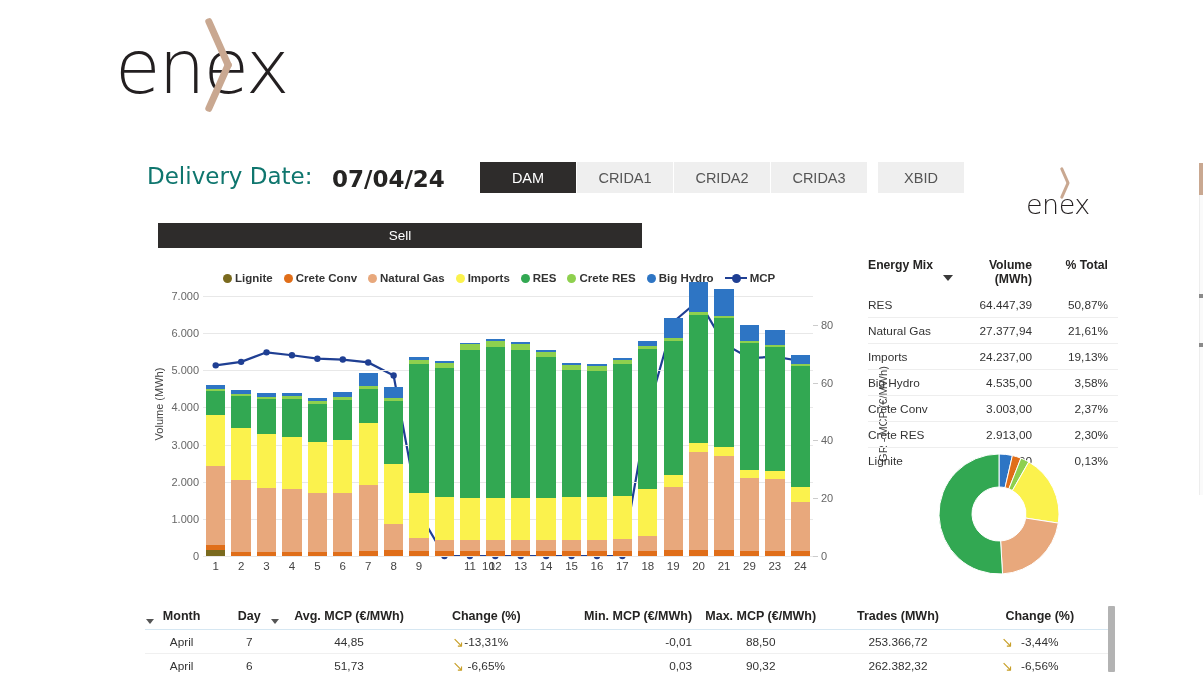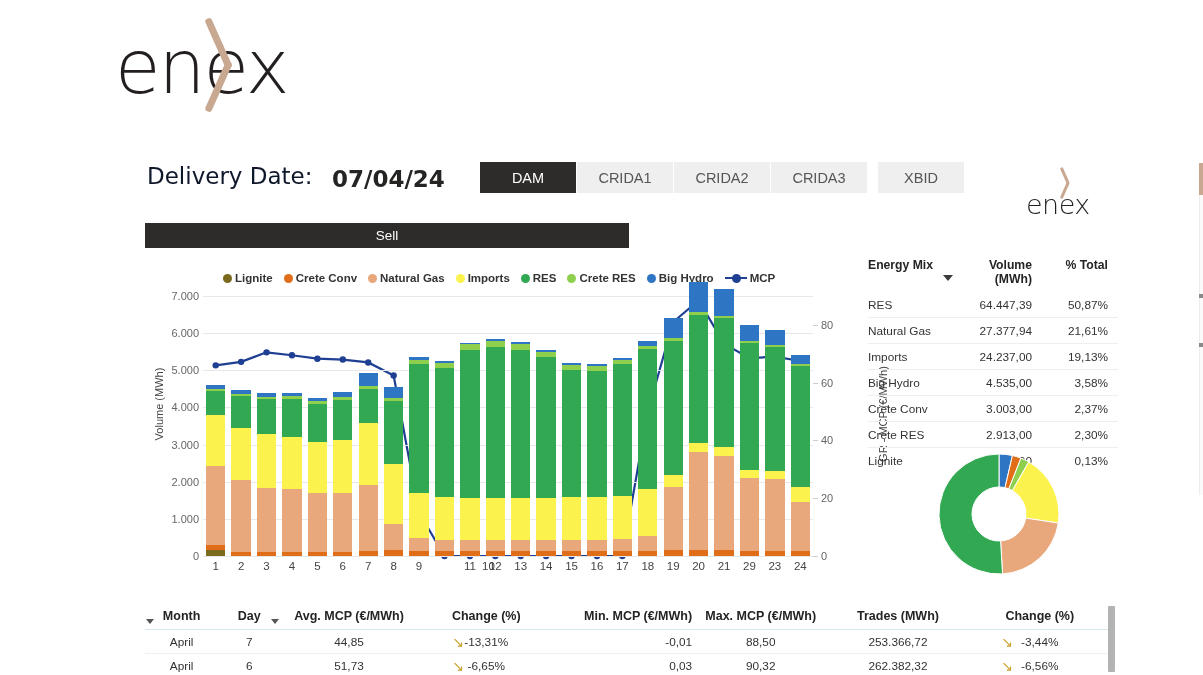--- a/index.html
+++ b/index.html
@@ -36,21 +36,21 @@
   #header-logo .logo-chev-tan { left:39px; top:0; width:22px; height:34px; }
   #header-logo .logo-chev-tan::before, #header-logo .logo-chev-tan::after {
     left:2px; width:3px; height:18px;
   }
   #header-logo .logo-chev-tan::before { top:0; }
   #header-logo .logo-chev-tan::after { top:16px; }
 
   
   #delivery-date-label {
     position:absolute; left:147px; top:163px;
-    font-size:23px; font-weight:400; color:#0f172a;
+    font-size:23px; font-weight:400; color:#0f766e;
     font-family:"DejaVu Sans", sans-serif;
   }
   #delivery-date-value {
     position:absolute; left:332px; top:166px;
     font-size:23px; font-weight:700; color:#252423;
     font-family:"DejaVu Sans", sans-serif;
   }
 
   .tab-btn {
     position:absolute; top:162px; height:31px;
@@ -65,21 +65,21 @@
   #tab-crida1{ left:577px; width:96px; }
   #tab-crida2{ left:674px; width:96px; }
   #tab-crida3{ left:771px; width:96px; }
   #tab-xbid  { left:878px; width:86px; }
 
   
   #sellbuy { position:absolute; left:145px; top:223px; width:968px; height:25px; }
   .sb-btn {
     position:absolute; top:0; height:25px;
     display:flex; align-items:center; justify-content:center;
-    font-size:13.5px; cursor:pointer;
+    font-size:13.5px; cursor:pointer;margin-left:13px;
   }
   #sb-sell { left:0; width:484px; background:#2e2c2b; color:#fff; }
   #sb-buy  { left:484px; width:484px; background:#e3e3e3; color:#333; }
 
   
   #chart-panel { position:absolute; left:145px; top:258px; width:712px; height:332px; }
 
   #chart-legend {
     position:absolute; left:78px; top:11px; width:620px; height:18px;
     display:flex; align-items:center; gap:11px;

